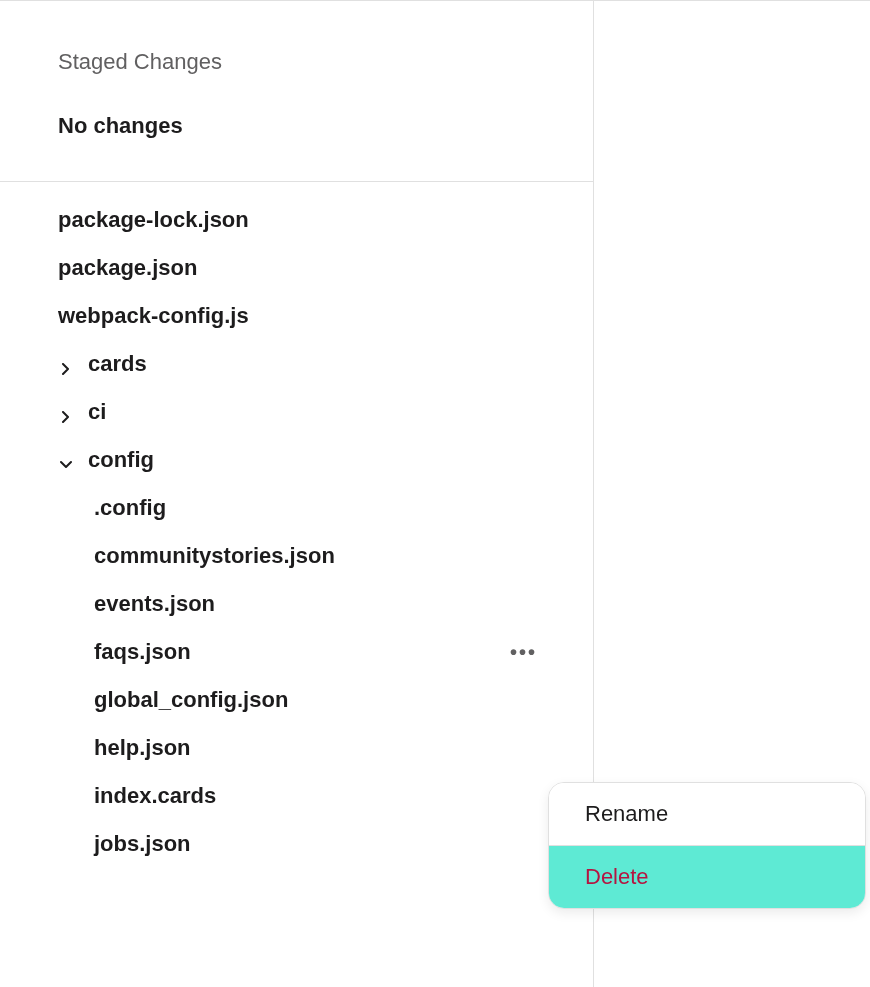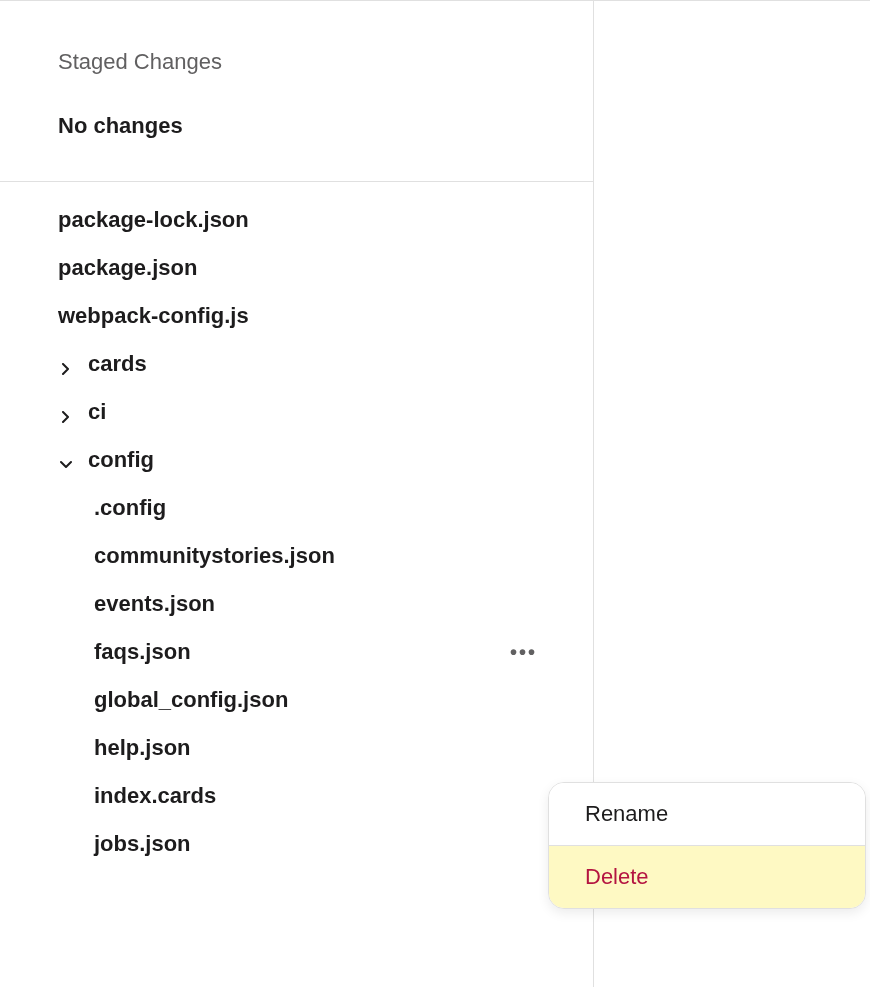--- a/index.html
+++ b/index.html
@@ -118,21 +118,21 @@
       font-size: 22px;
       color: #1d1c1d;
       cursor: pointer;
       background: #ffffff;
       position: relative;
     }
     .menu-item.danger {
       color: #b41541;
     }
     .menu-item.hover {
-      background: #fef9c3;
+      background: #5eead4;
     }
     .menu-divider {
       height: 1px;
       background: #e0e0e0;
       margin: 0;
     }
   </style>
 </head>
 <body>
 

